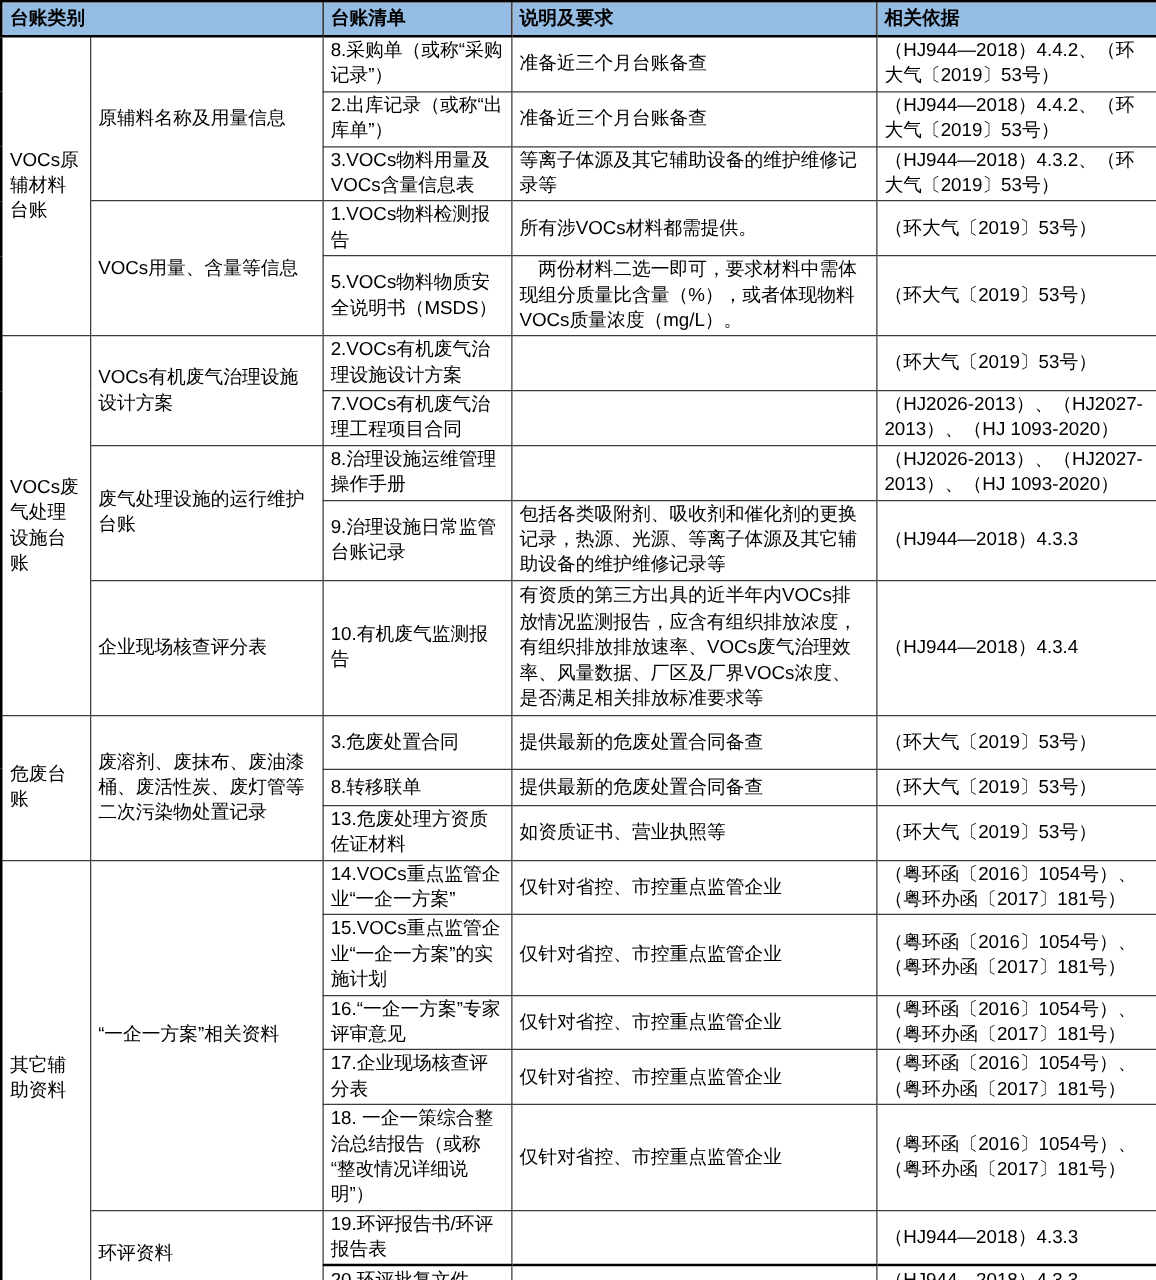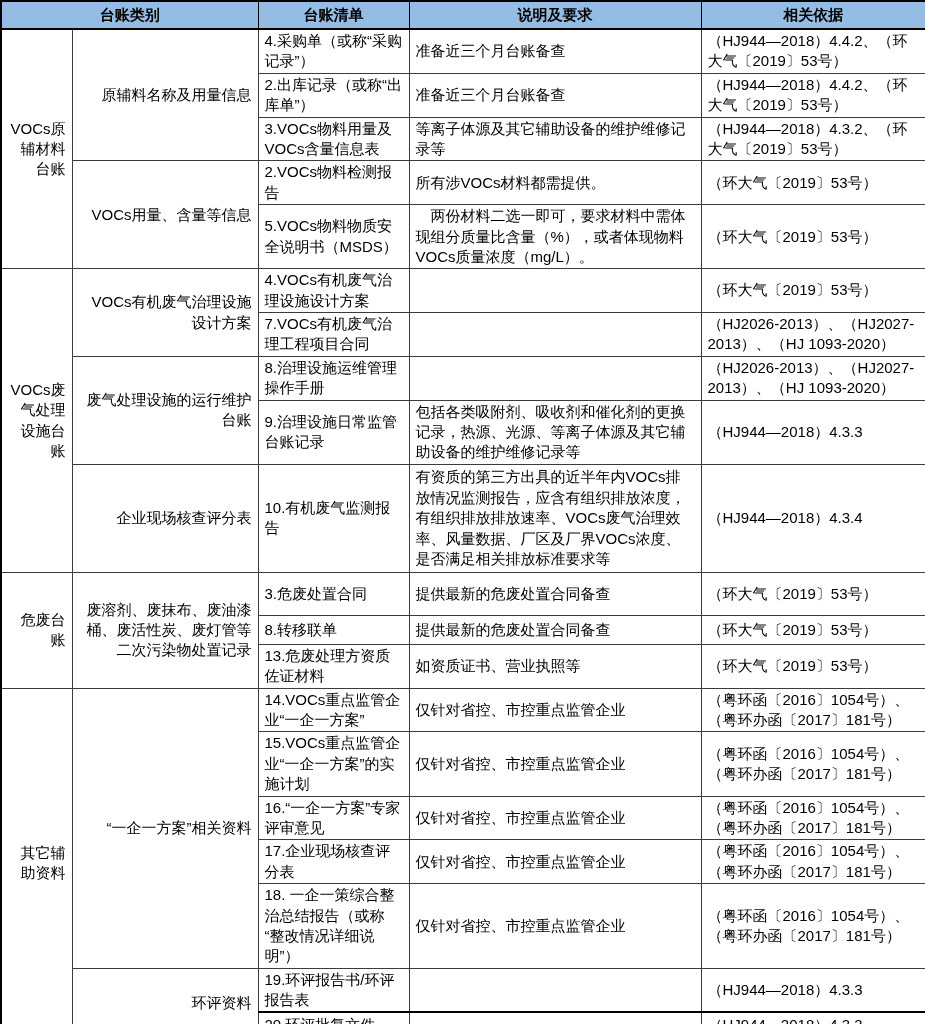--- a/index.html
+++ b/index.html
@@ -25,26 +25,26 @@
   th,td{
     border:1px solid var(--grid);
     padding:1px 6px;
     vertical-align:middle;
     overflow:hidden;
     word-break:break-word;
   }
   th{
     background:var(--header_bg);
     font-weight:bold;
-    text-align:center;
+    text-align:left;
     border:1px solid var(--frame);
     border-bottom:2px solid var(--frame);
     height:24px;
   }
-  td.cat,td.sub{text-align:right;}
+  td.cat,td.sub{text-align:left;}
   td.item,td.desc,td.ref{text-align:left;}
   tr.thick-top > td{border-top:2px solid var(--frame);}
 </style>
 </head>
 <body>
 
 <table class="ledger">
   <colgroup>
     <col class="c1">
       <col class="c2">
@@ -57,50 +57,50 @@
       <th colspan="2">台账类别</th>
       <th>台账清单</th>
       <th>说明及要求</th>
       <th>相关依据</th>
     </tr>
   </thead>
   <tbody>
     <tr style="height:43px">
       <td class="cat" rowspan="5">VOCs原辅材料台账</td>
       <td class="sub" rowspan="3">原辅料名称及用量信息</td>
-      <td class="item">4.采购单（或称“采购记录”）</td>
+      <td class="item">8.采购单（或称“采购记录”）</td>
       <td class="desc">准备近三个月台账备查</td>
       <td class="ref">（HJ944—2018）4.4.2、（环大气〔2019〕53号）</td>
     </tr>
     <tr style="height:43px">
       <td class="item">2.出库记录（或称“出库单”）</td>
       <td class="desc">准备近三个月台账备查</td>
       <td class="ref">（HJ944—2018）4.4.2、（环大气〔2019〕53号）</td>
     </tr>
     <tr style="height:43px">
       <td class="item">3.VOCs物料用量及VOCs含量信息表</td>
       <td class="desc">等离子体源及其它辅助设备的维护维修记录等</td>
       <td class="ref">（HJ944—2018）4.3.2、（环大气〔2019〕53号）</td>
     </tr>
     <tr style="height:43px">
       <td class="sub" rowspan="2">VOCs用量、含量等信息</td>
-      <td class="item">2.VOCs物料检测报告</td>
+      <td class="item">1.VOCs物料检测报告</td>
       <td class="desc">所有涉VOCs材料都需提供。</td>
       <td class="ref">（环大气〔2019〕53号）</td>
     </tr>
     <tr style="height:62px">
       <td class="item">5.VOCs物料物质安全说明书（MSDS）</td>
       <td class="desc">　两份材料二选一即可，要求材料中需体现组分质量比含量（%），或者体现物料VOCs质量浓度（mg/L）。</td>
       <td class="ref">（环大气〔2019〕53号）</td>
     </tr>
 
     <tr style="height:43px">
       <td class="cat" rowspan="5">VOCs废气处理设施台账</td>
       <td class="sub" rowspan="2">VOCs有机废气治理设施设计方案</td>
-      <td class="item">4.VOCs有机废气治理设施设计方案</td>
+      <td class="item">2.VOCs有机废气治理设施设计方案</td>
       <td class="desc"></td>
       <td class="ref">（环大气〔2019〕53号）</td>
     </tr>
     <tr style="height:43px">
       <td class="item">7.VOCs有机废气治理工程项目合同</td>
       <td class="desc"></td>
       <td class="ref">（HJ2026-2013）、（HJ2027-2013）、（HJ 1093-2020）</td>
     </tr>
     <tr style="height:43px">
       <td class="sub" rowspan="2">废气处理设施的运行维护台账</td>

